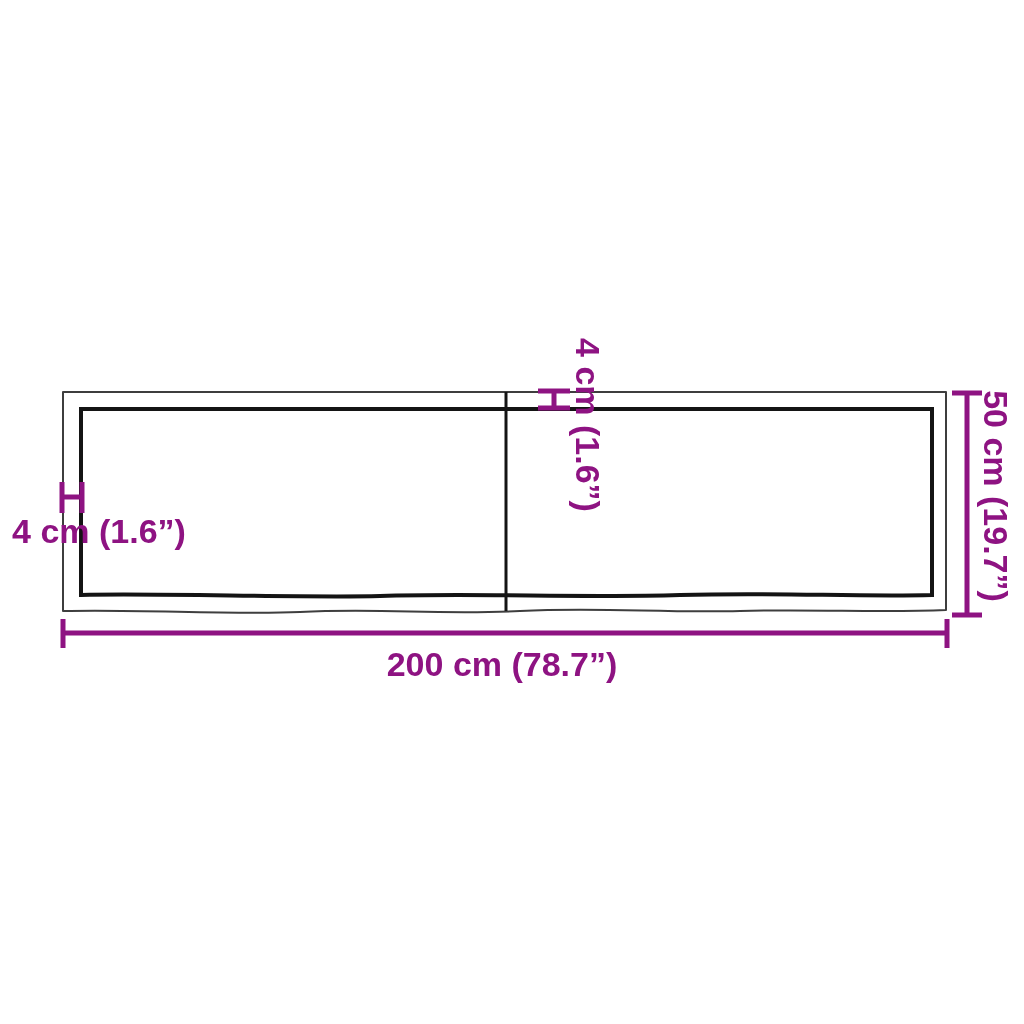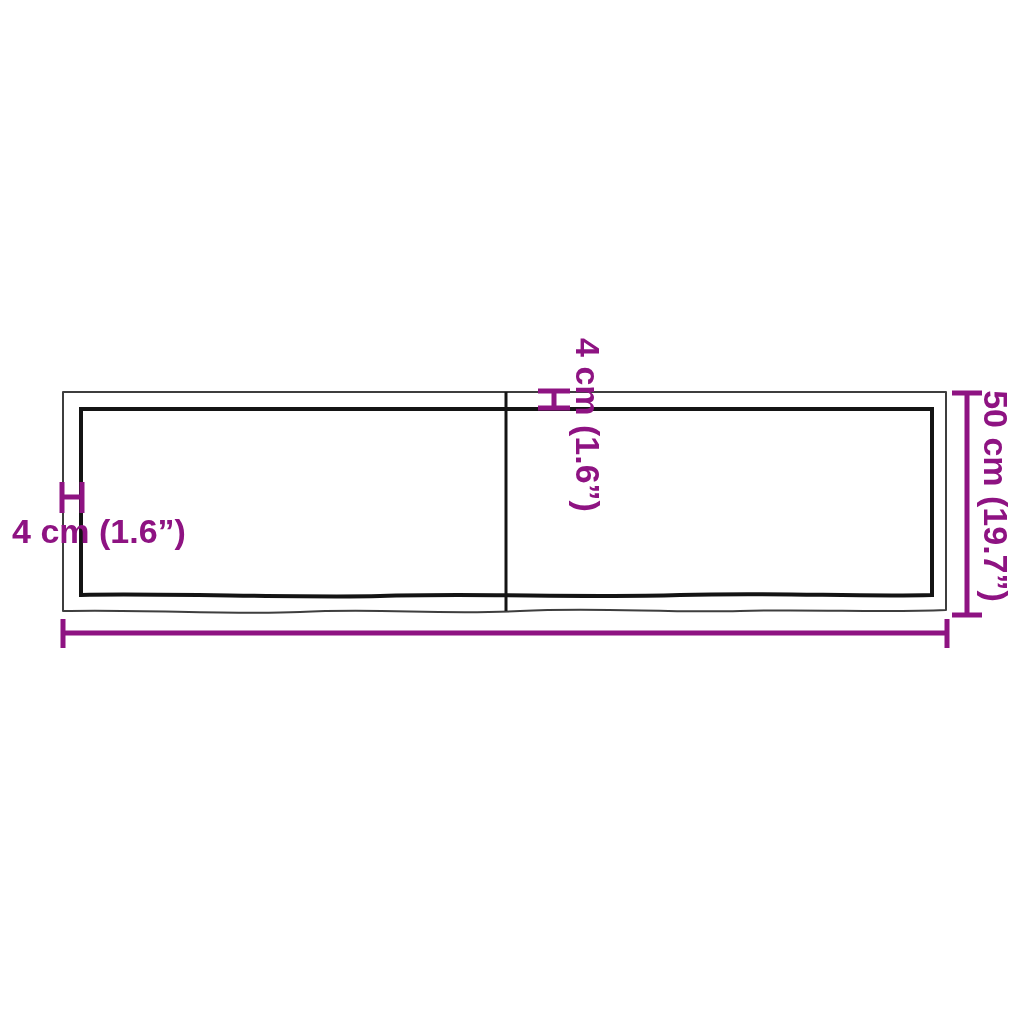--- a/index.html
+++ b/index.html
@@ -82,14 +82,15 @@
       <line x1="947" y1="619" x2="947" y2="648"></line>
     </g>
   </svg>
 
   <div class="dim-label horizontal" style="left:99px; top:531px;">4 cm (1.6”)</div>
 
   <div class="dim-label vertical" style="left:588px; top:425px;">4 cm (1.6”)</div>
 
   <div class="dim-label vertical" style="left:996px; top:496px;">50 cm (19.7”)</div>
 
+  <div class="dim-label horizontal" style="left:502px; top:664px;">200 cm (78.7”)</div>
 
 </div>
 
 </body></html>

